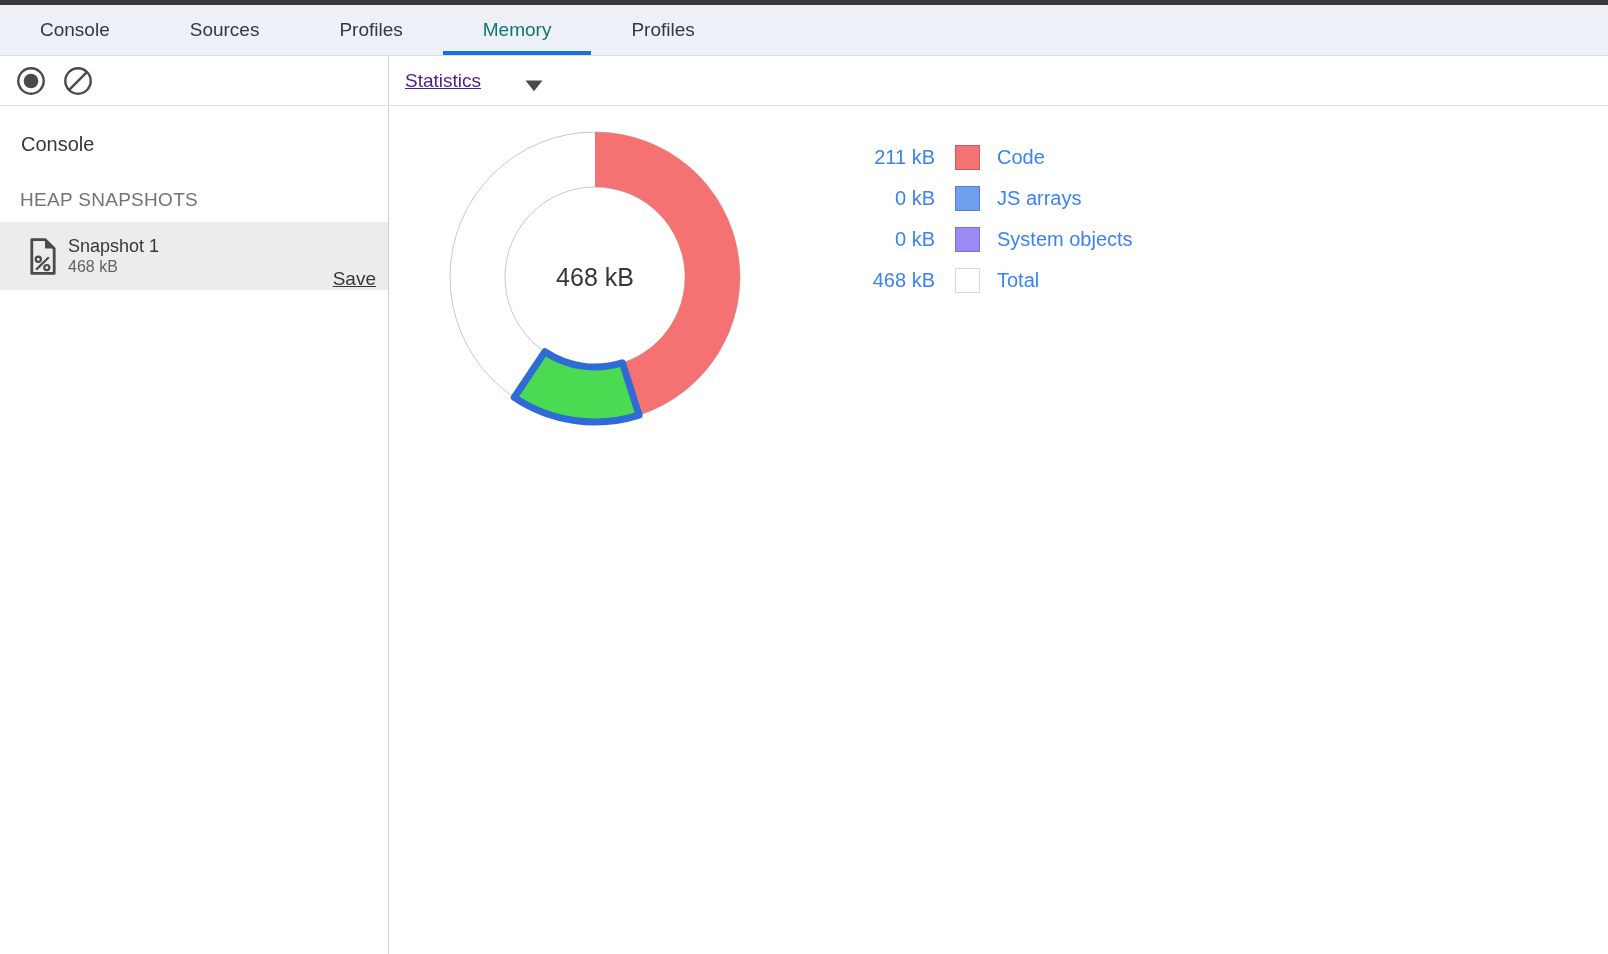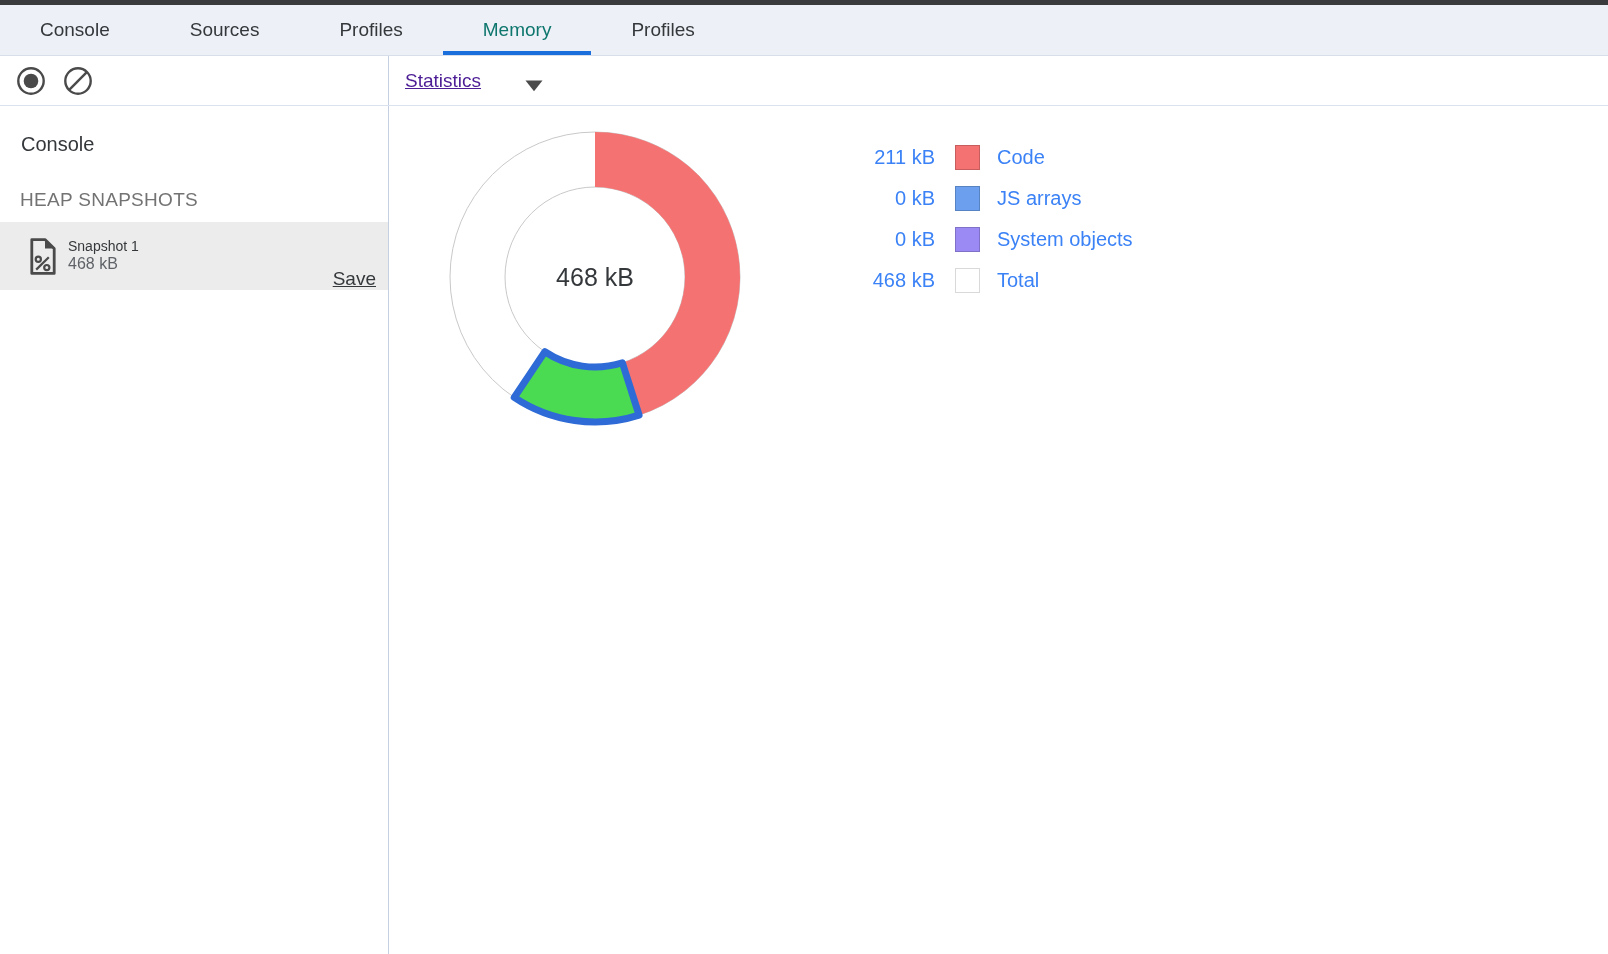--- a/index.html
+++ b/index.html
@@ -54,21 +54,21 @@
   }
   .profiles-heading { position: absolute; left: 21px; top: 27px; font-size: 20px; color: #35383b; }
   .section-title { position: absolute; left: 20px; top: 83px; font-size: 19px; color: #737373; letter-spacing: 0.3px; }
   .snapshot-item {
     position: absolute; left: 0; top: 116px; width: 100%; height: 68px;
     background: #ececec; display: flex; align-items: center;
     padding: 0 12px 0 29px; cursor: pointer;
   }
   .snapshot-icon { width: 28px; height: 37px; margin-right: 11px; flex: none; }
   .snapshot-text { flex: 1; min-width: 0; }
-  .snapshot-name { font-size: 14px; color: #35383b; line-height: 1.2; }
+  .snapshot-name { font-size: 18px; color: #35383b; line-height: 1.2; }
   .snapshot-size { font-size: 16px; color: #5f6368; line-height: 1.15; }
   .save-link { font-size: 19px; color: #35383b; text-decoration: underline; cursor: pointer; margin-top: 46px; }
   .main {
     position: absolute; left: 390px; top: 106px; right: 0; bottom: 0; background: #fff;
   }
   .donut-wrap { position: absolute; left: 45px; top: 11px; width: 320px; height: 320px; }
   .donut-wrap svg { display: block; width: 320px; height: 320px; }
   .donut-center-label {
     position: absolute; left: 0; top: 0; width: 100%; height: 100%;
     display: flex; align-items: center; justify-content: center;

